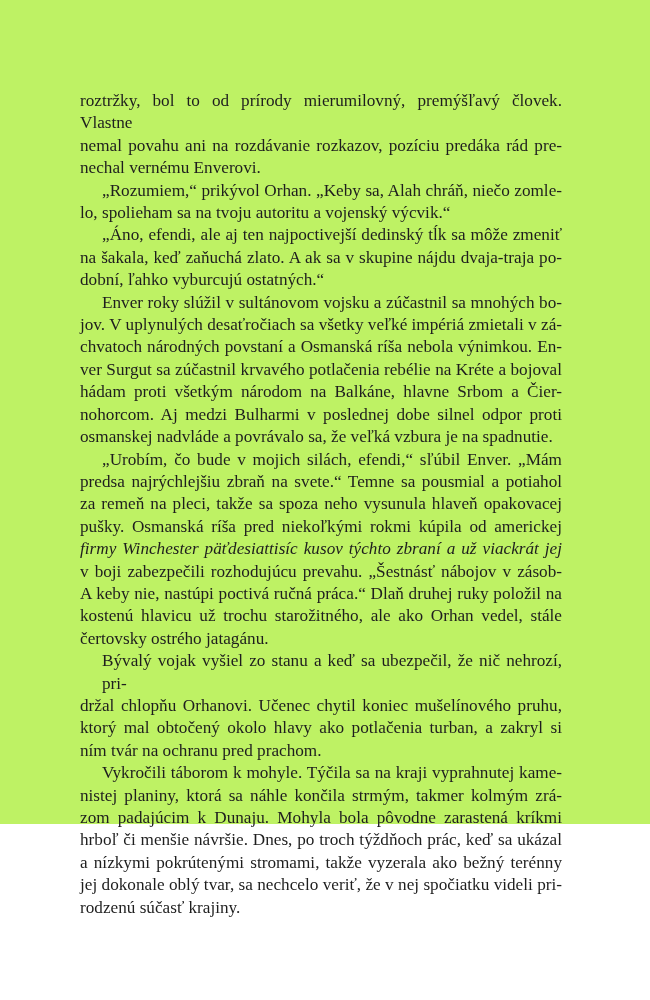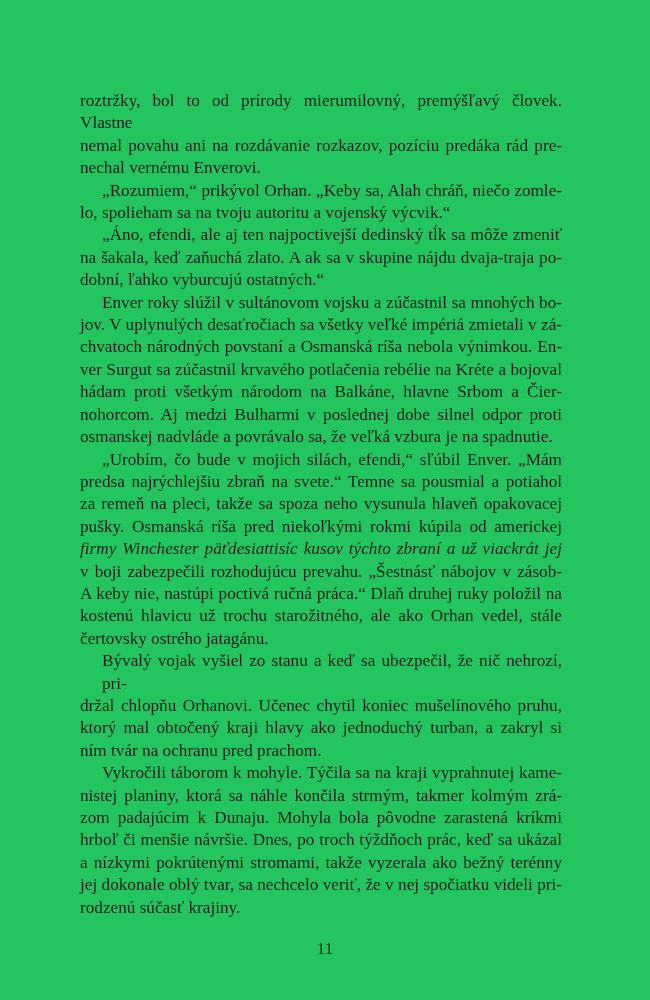--- a/index.html
+++ b/index.html
@@ -1,20 +1,20 @@
 <!DOCTYPE html>
 <html><head>
 <meta charset="utf-8">
 <style>
   html, body { margin: 0; padding: 0; }
   body {
     width: 650px; height: 1000px; background: #ffffff; position: relative; overflow: hidden;
     font-family: "Liberation Serif", "DejaVu Serif", serif; color: #1e1e1e;
   }
-  .page { position: absolute; left: 0; top: 0; width: 650px; height: 1000px; background: #22c55e; }
+  .page { position: absolute; left: 0; top: 0; width: 650px; height: 824px; background: #bef264; }
   .text-block {
     position: absolute; left: 80px; top: 90px; width: 482px;
     font-size: 17.2px; line-height: 22.4px; text-align: justify; hyphens: manual;
   }
   .text-block p { margin: 0; text-indent: 0; }
   .line { display: block; text-align: justify; text-align-last: justify; white-space: nowrap; }
   .line.last { text-align-last: left; }
   .page-number {
     position: absolute; left: 0; width: 650px; top: 938px; text-align: center;
     font-size: 17px; line-height: 22px; color: #222;
@@ -61,30 +61,29 @@
       <span class="line" style="white-space: normal; font-style: italic;">firmy Winchester päťdesiattisíc kusov týchto zbraní a už viackrát jej</span>
       <span class="line" style="white-space: normal;">v boji zabezpečili rozhodujúcu prevahu. „Šestnásť nábojov v zásob-</span>
       <span class="line" style="white-space: normal;">A keby nie, nastúpi poctivá ručná práca.“ Dlaň druhej ruky položil na</span>
       <span class="line" style="white-space: normal;">kostenú hlavicu už trochu starožitného, ale ako Orhan vedel, stále</span>
       <span class="line last" style="white-space: normal;">čertovsky ostrého jatagánu.</span>
     </p>
 
     <p>
       <span class="line" style="padding-left: 22px; white-space: normal;">Bývalý vojak vyšiel zo stanu a keď sa ubezpečil, že nič nehrozí, pri-</span>
       <span class="line" style="white-space: normal;">držal chlopňu Orhanovi. Učenec chytil koniec mušelínového pruhu,</span>
-      <span class="line" style="white-space: normal;">ktorý mal obtočený kraji hlavy ako jednoduchý turban, a zakryl si</span>
+      <span class="line" style="white-space: normal;">ktorý mal obtočený okolo hlavy ako potlačenia turban, a zakryl si</span>
       <span class="line last" style="white-space: normal;">ním tvár na ochranu pred prachom.</span>
     </p>
 
     <p>
       <span class="line" style="padding-left: 22px; white-space: normal;">Vykročili táborom k mohyle. Týčila sa na kraji vyprahnutej kame-</span>
       <span class="line" style="white-space: normal;">nistej planiny, ktorá sa náhle končila strmým, takmer kolmým zrá-</span>
       <span class="line" style="white-space: normal;">zom padajúcim k Dunaju. Mohyla bola pôvodne zarastená kríkmi</span>
       <span class="line" style="white-space: normal;">hrboľ či menšie návršie. Dnes, po troch týždňoch prác, keď sa ukázal</span>
       <span class="line" style="white-space: normal;">a nízkymi pokrútenými stromami, takže vyzerala ako bežný terénny</span>
       <span class="line" style="white-space: normal;">jej dokonale oblý tvar, sa nechcelo veriť, že v nej spočiatku videli pri-</span>
       <span class="line last" style="white-space: normal;">rodzenú súčasť krajiny.</span>
     </p>
 
   </div>
 
-  <div class="page-number">11</div>
 </div>
 
 </body></html>

